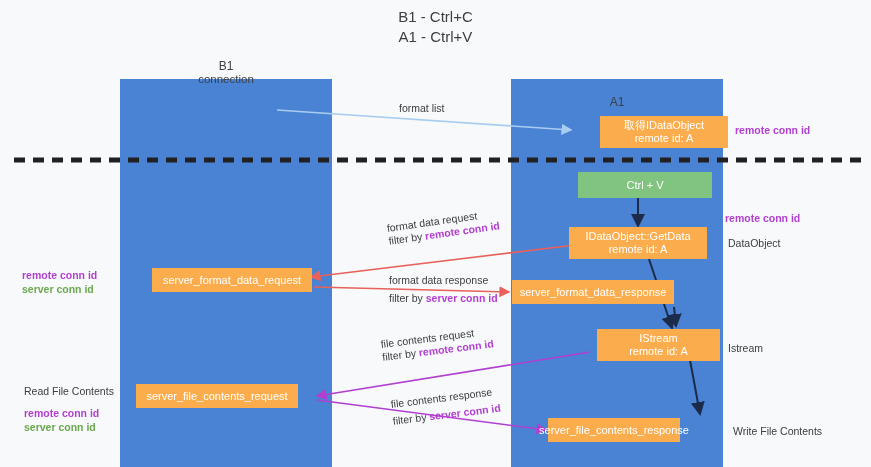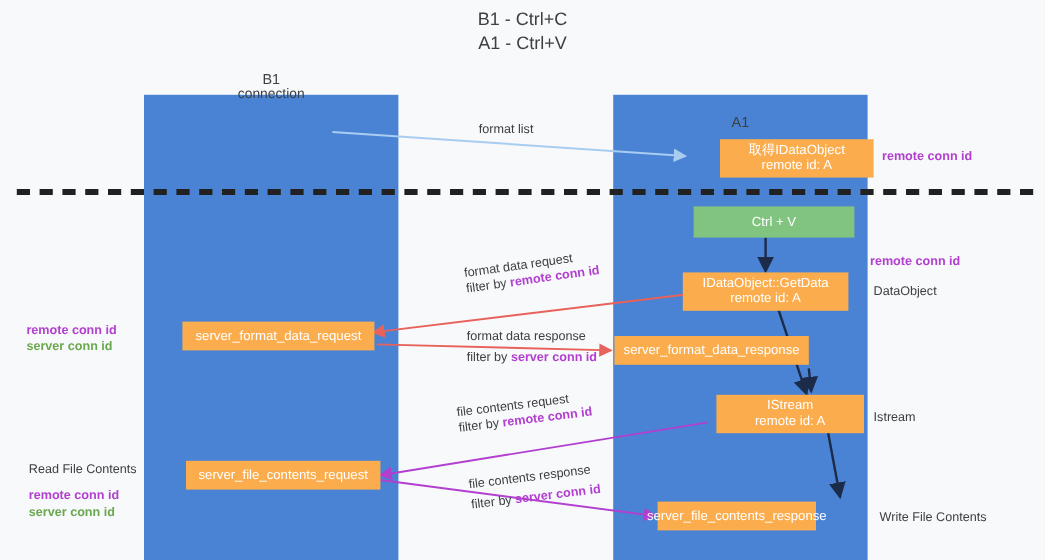--- a/index.html
+++ b/index.html
@@ -122,21 +122,21 @@
   </div>
 
   <div class="node orange" style="left:152px;top:268px;width:160px;height:24px;">
     <span>server_format_data_request</span>
   </div>
 
   <div class="node orange" style="left:512px;top:280px;width:162px;height:24px;">
     <span>server_format_data_response</span>
   </div>
 
-  <div class="node orange" style="left:155px;top:384px;width:162px;height:24px;">
+  <div class="node orange" style="left:136px;top:384px;width:162px;height:24px;">
     <span>server_file_contents_request</span>
   </div>
 
   <div class="node orange" style="left:548px;top:418px;width:132px;height:24px;">
     <span>server_file_contents_response</span>
   </div>
 
   <div class="edge-label" style="left:399px;top:102px;">
     <div>format list</div>
   </div>

